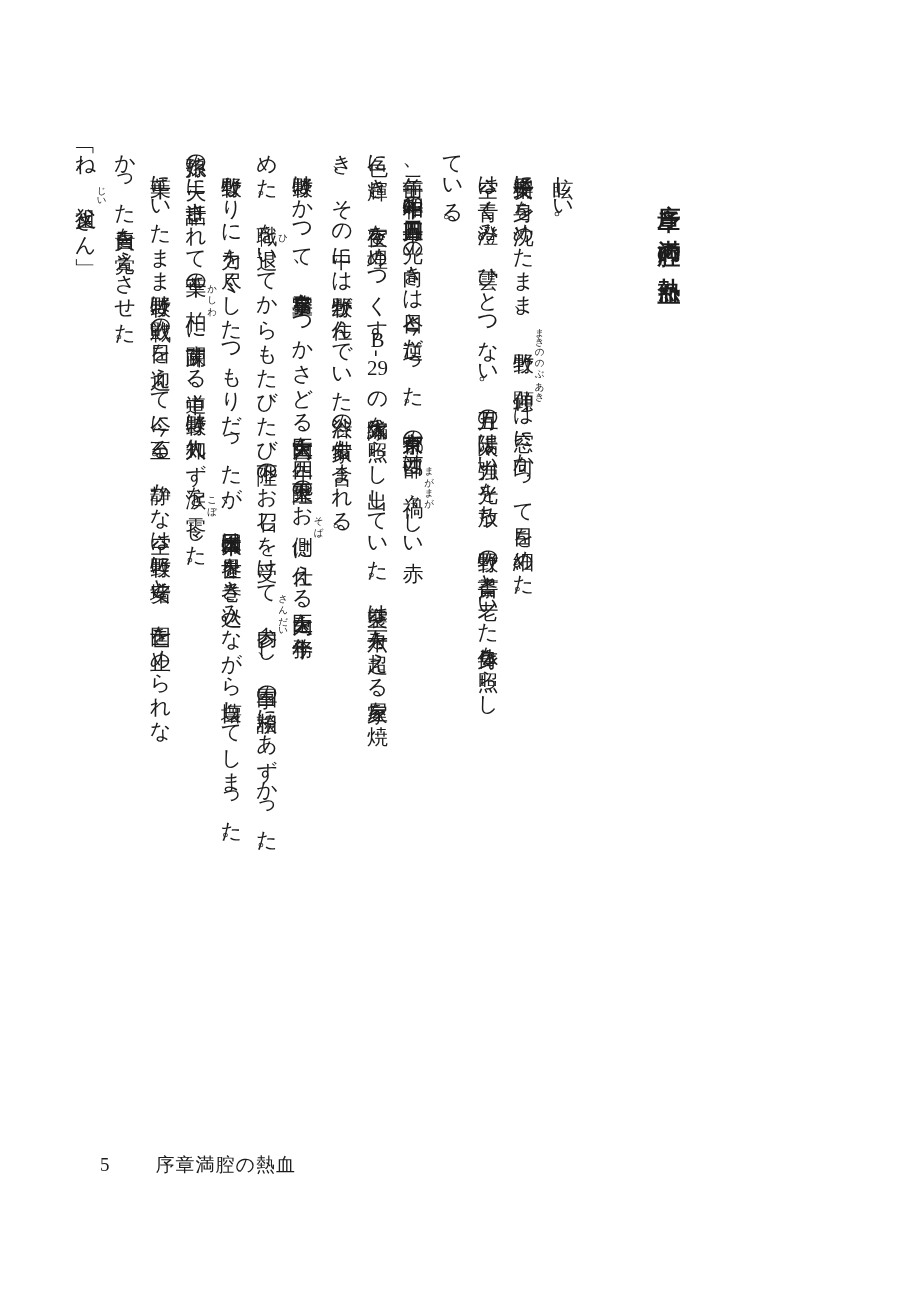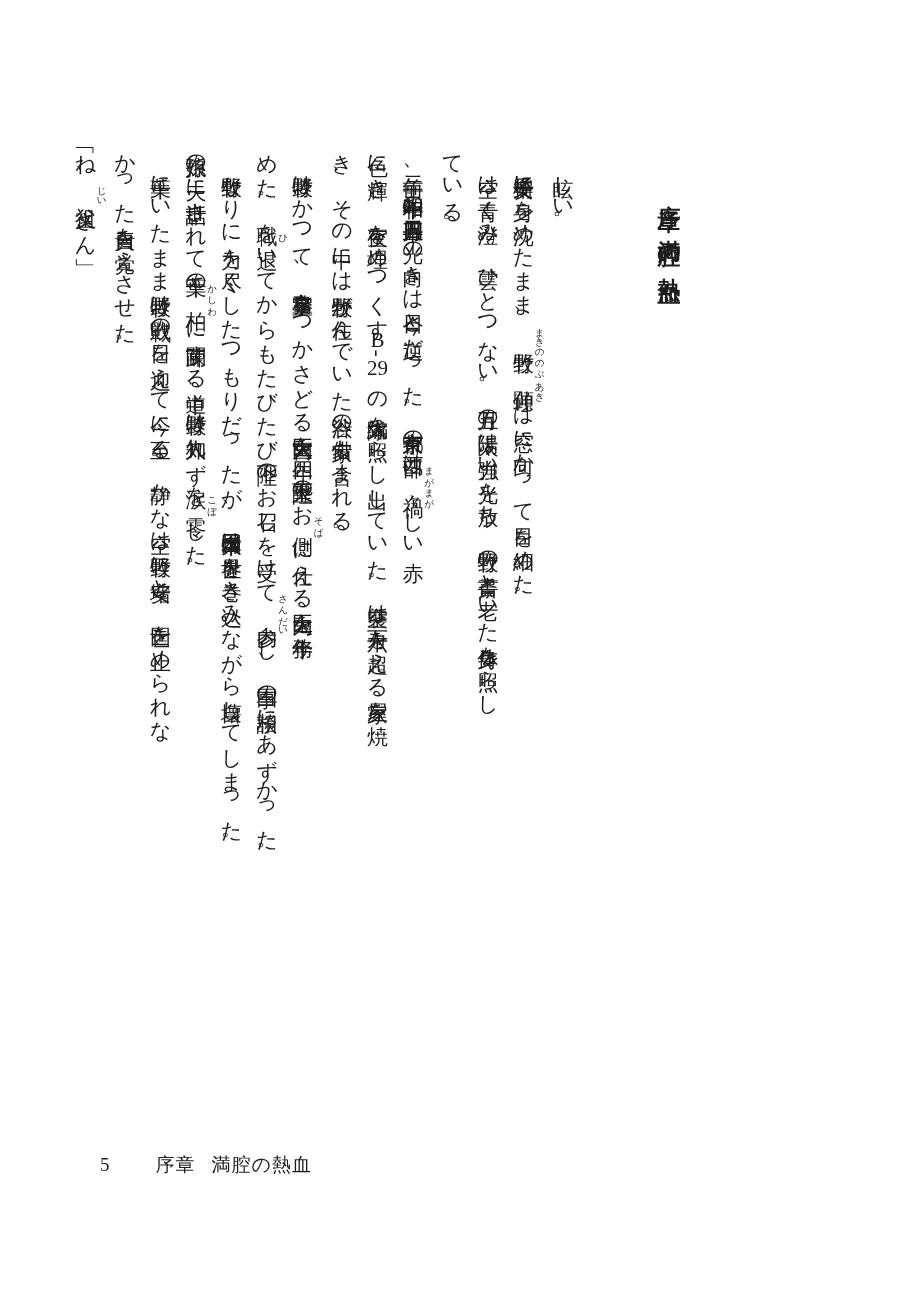--- a/index.html
+++ b/index.html
@@ -61,21 +61,20 @@
     left: 100px;
     display: flex;
     align-items: baseline;
     font-size: 19px;
     letter-spacing: 1px;
   }
   .footer .page-number {
     margin-right: 45px;
   }
   .footer .running-part2 {
-    margin-left: 16px;
   }
 </style>
 </head>
 <body>
 
 <div class="page">
 
   <h1 class="chapter-title">序章　満腔の熱血</h1>
 
   <div class="body-text">

